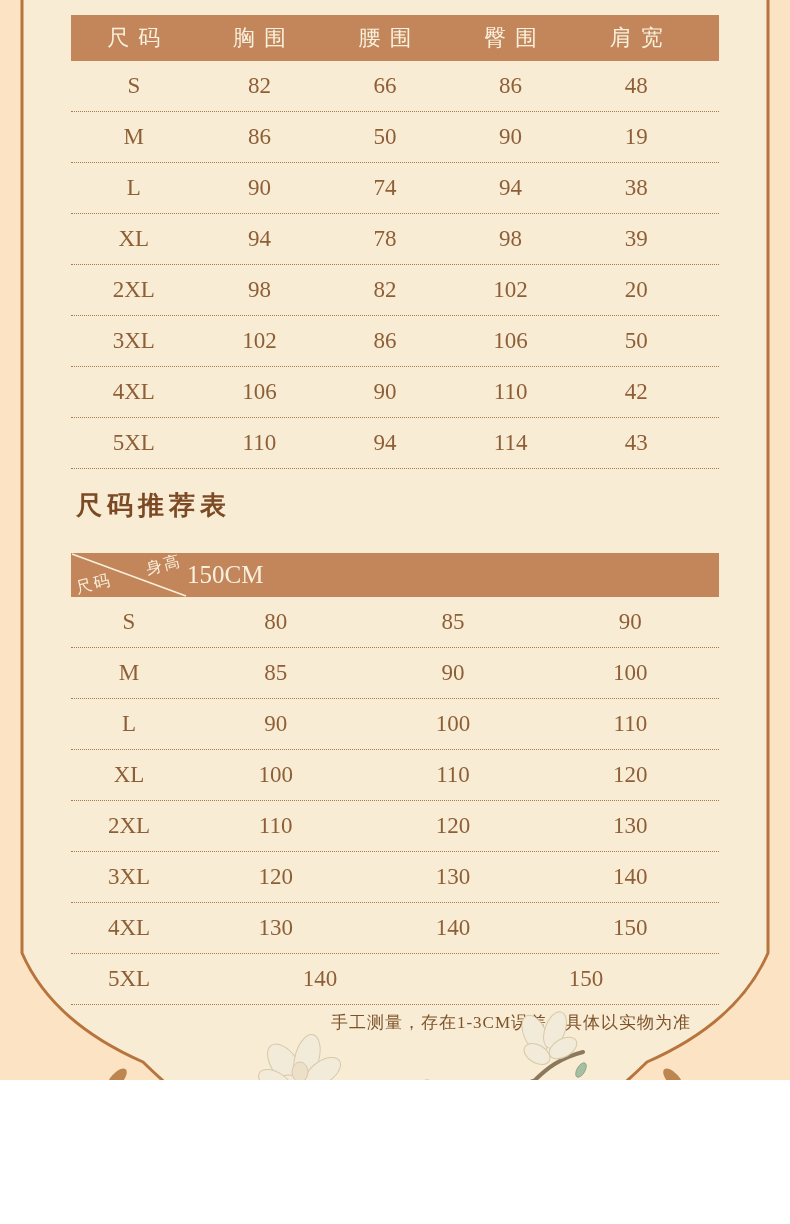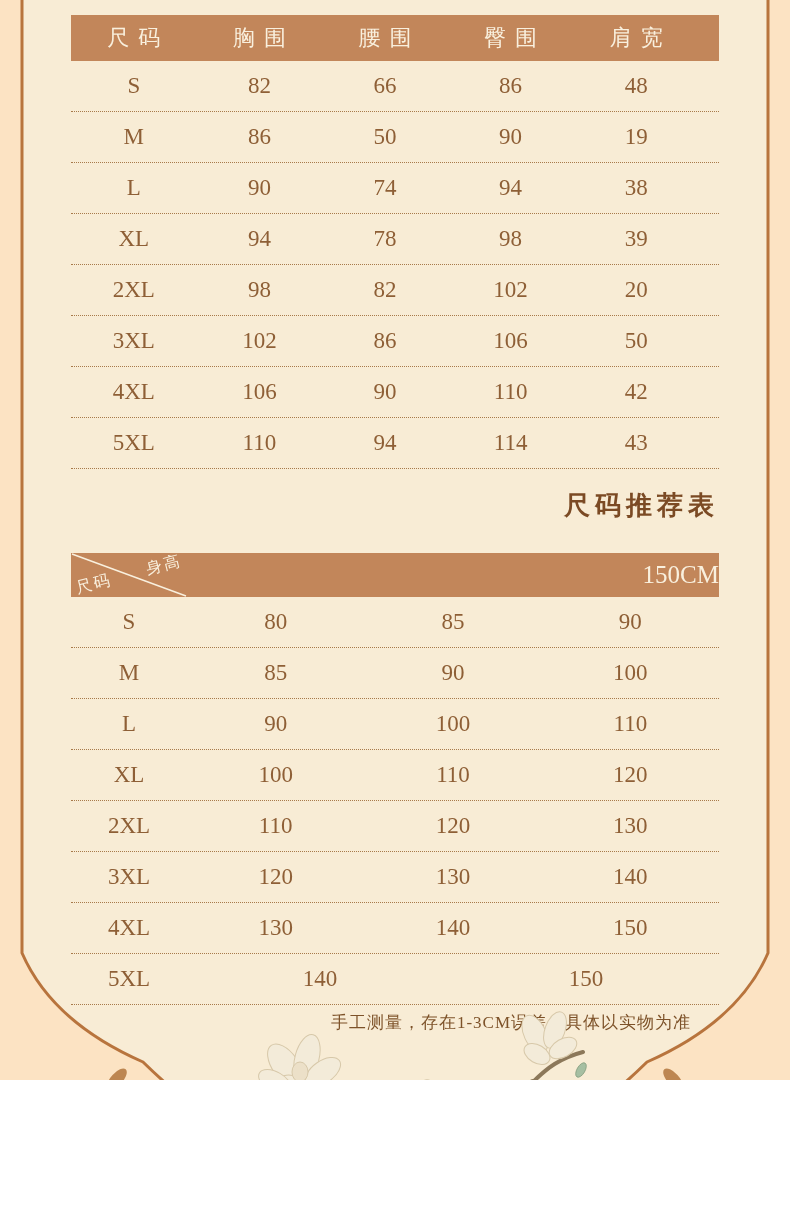--- a/index.html
+++ b/index.html
@@ -17,32 +17,32 @@
   .content{position:absolute; left:71px; top:15px; width:648px;}
 
   
   .t1-header{display:flex; background:var(--band); height:46px; align-items:center; padding-right:20px;}
   .t1-header .cell{flex:1; text-align:center; color:var(--band-text); font-size:22px; letter-spacing:9px; text-indent:9px;}
   .t1-row{display:flex; height:50px; align-items:center; border-bottom:1px dotted var(--dots);
           color:var(--text); font-size:23px; padding-right:20px;}
   .t1-row .cell{flex:1; text-align:center;}
 
   
-  .sec-title{margin-top:20px; height:34px; line-height:34px; text-align:right;
+  .sec-title{margin-top:20px; height:34px; line-height:34px; text-align:left;
              font-size:26px; font-weight:bold; color:var(--title); letter-spacing:5px; text-indent:5px;}
 
   
   .t2-header{display:flex; background:var(--band); height:44px; margin-top:30px;}
   .t2-corner{position:relative; width:116px; height:44px;}
   .t2-corner svg{position:absolute; left:0; top:0;}
   .corner-top{position:absolute; top:2px; right:5px; color:var(--band-text); font-size:16px;
               letter-spacing:2px; transform:rotate(-14deg);}
   .corner-bottom{position:absolute; bottom:2px; left:5px; color:var(--band-text); font-size:16px;
               letter-spacing:2px; transform:rotate(-14deg);}
-  .t2-header .hcell{flex:1; text-align:right; line-height:44px; color:var(--band-text); font-size:25px;}
+  .t2-header .hcell{flex:1; text-align:left; line-height:44px; color:var(--band-text); font-size:25px;}
   .t2-row{display:flex; height:50px; align-items:center; border-bottom:1px dotted var(--dots);
           color:var(--text); font-size:23px;}
   .t2-row .c0{width:116px; text-align:center;}
   .t2-row .cv{flex:1; text-align:center;}
 
   
   .note{margin-top:6px; text-align:right; padding-right:28px; font-size:17px;
         color:var(--note); letter-spacing:1px;}
 
   .flower{position:absolute; left:185px; top:1010px;}

